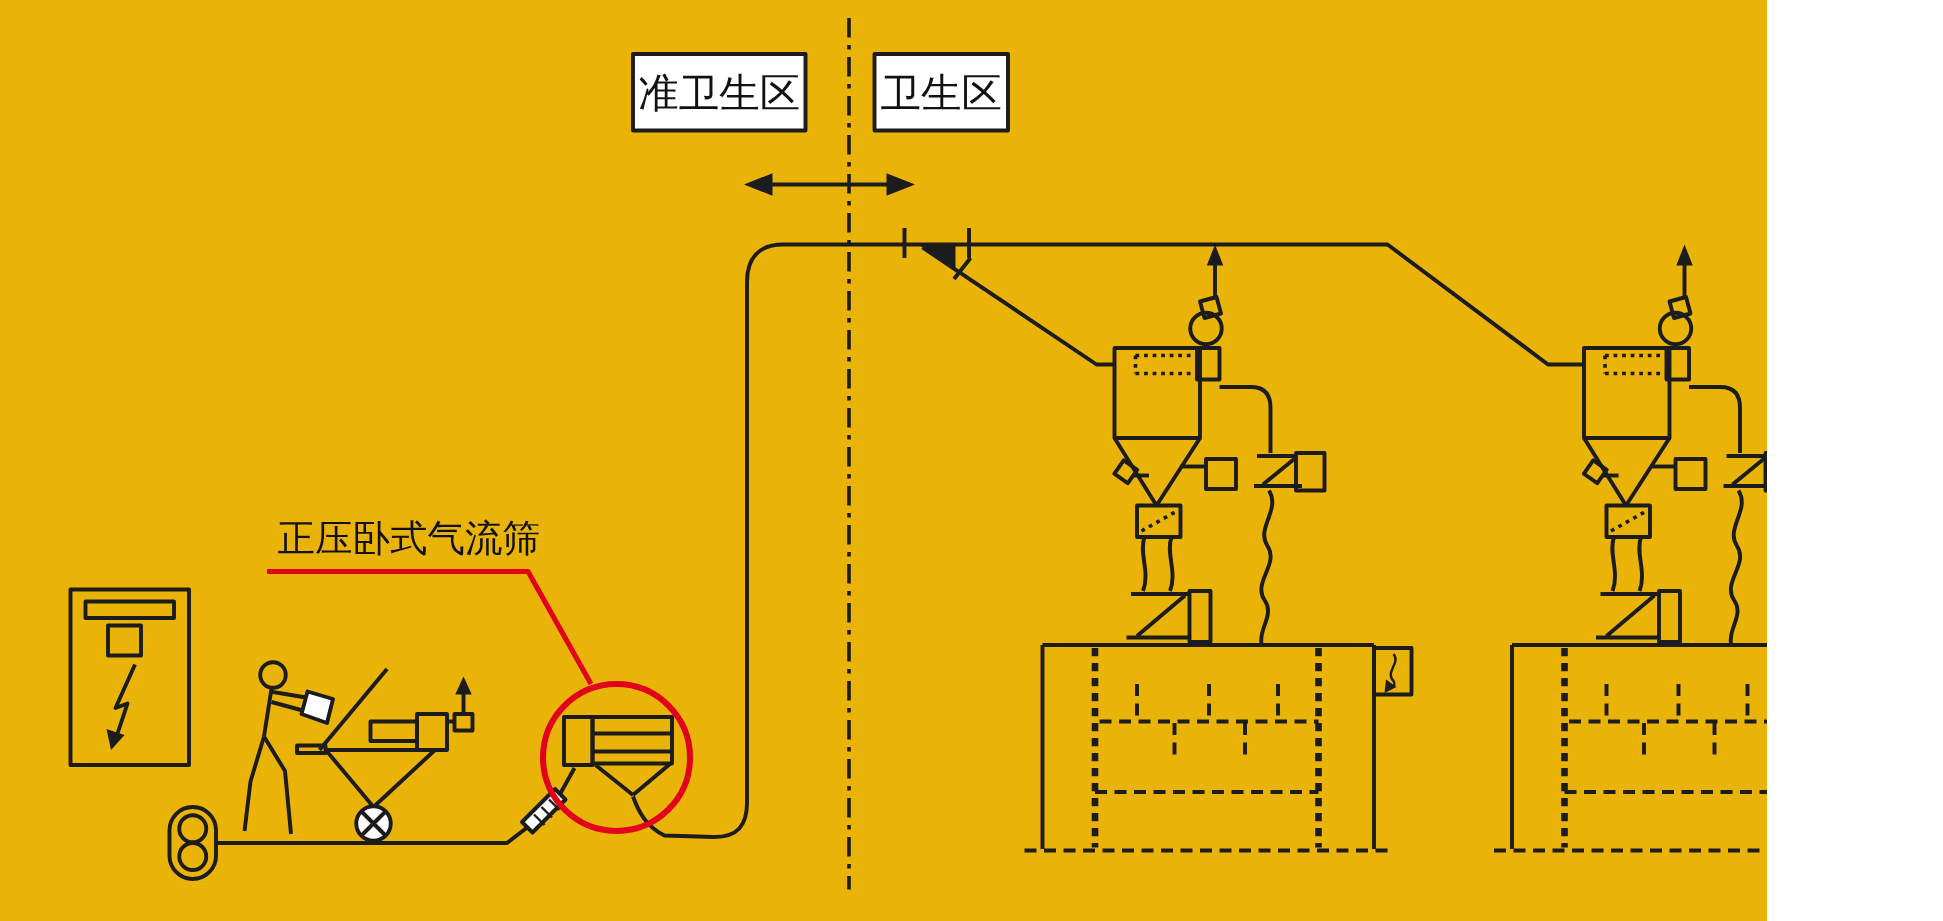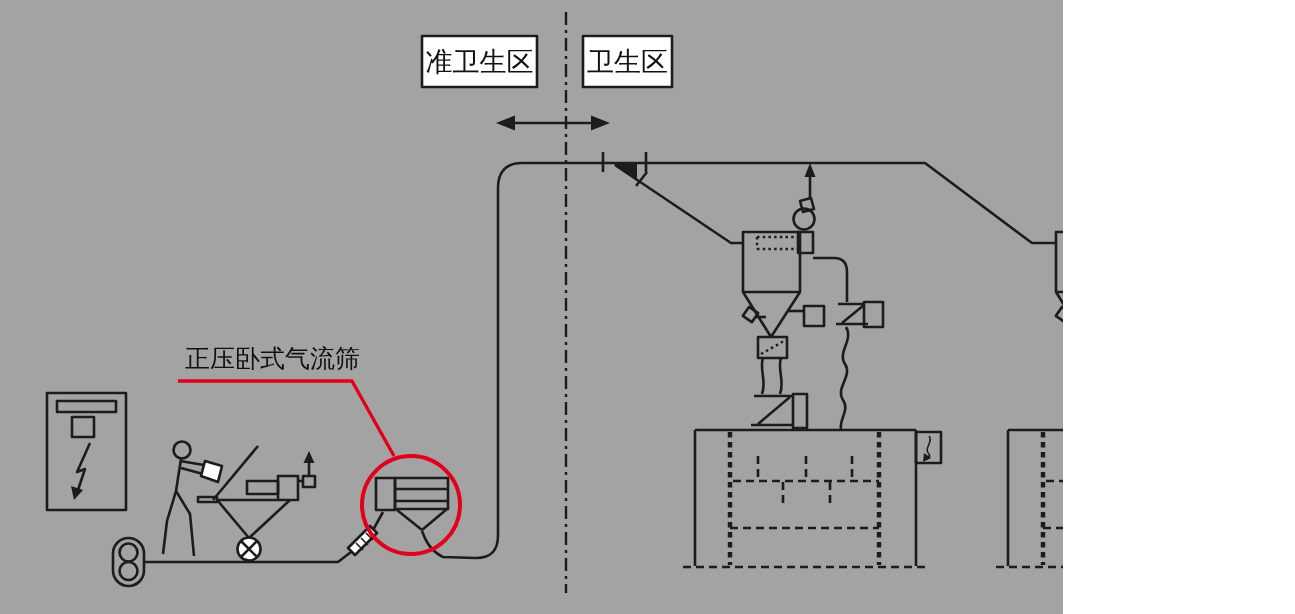--- a/index.html
+++ b/index.html
@@ -1,16 +1,16 @@
 <!DOCTYPE html>
 <html><head>
 <meta charset="utf-8">
 <style>
   html,body{margin:0;padding:0;background:#ffffff;}
-  .stage{position:relative;width:1063px;height:614px;background:#a3a3a3;overflow:hidden;
+  .stage{position:relative;width:1178px;height:614px;background:#eab308;overflow:hidden;
          font-family:"Liberation Sans",sans-serif;}
   svg{display:block}
   .ln{fill:none;stroke:#1c1c1c;stroke-width:2.6;stroke-linejoin:round;stroke-linecap:butt}
   .lnthin{fill:none;stroke:#1c1c1c;stroke-width:1.6}
   .blk{fill:#1c1c1c;stroke:none}
   .wht{fill:#ffffff;stroke:#1c1c1c;stroke-width:2.6;stroke-linejoin:round}
   .dot{fill:none;stroke:#1c1c1c;stroke-width:2.4;stroke-dasharray:2.5 3.2}
   .dash{fill:none;stroke:#1c1c1c;stroke-width:2.6;stroke-dasharray:8 5}
   .dashv{fill:none;stroke:#1c1c1c;stroke-width:4.4;stroke-dasharray:5.5 4.5}
   .bound{fill:none;stroke:#1c1c1c;stroke-width:2.4;stroke-dasharray:13 5 3 5}

